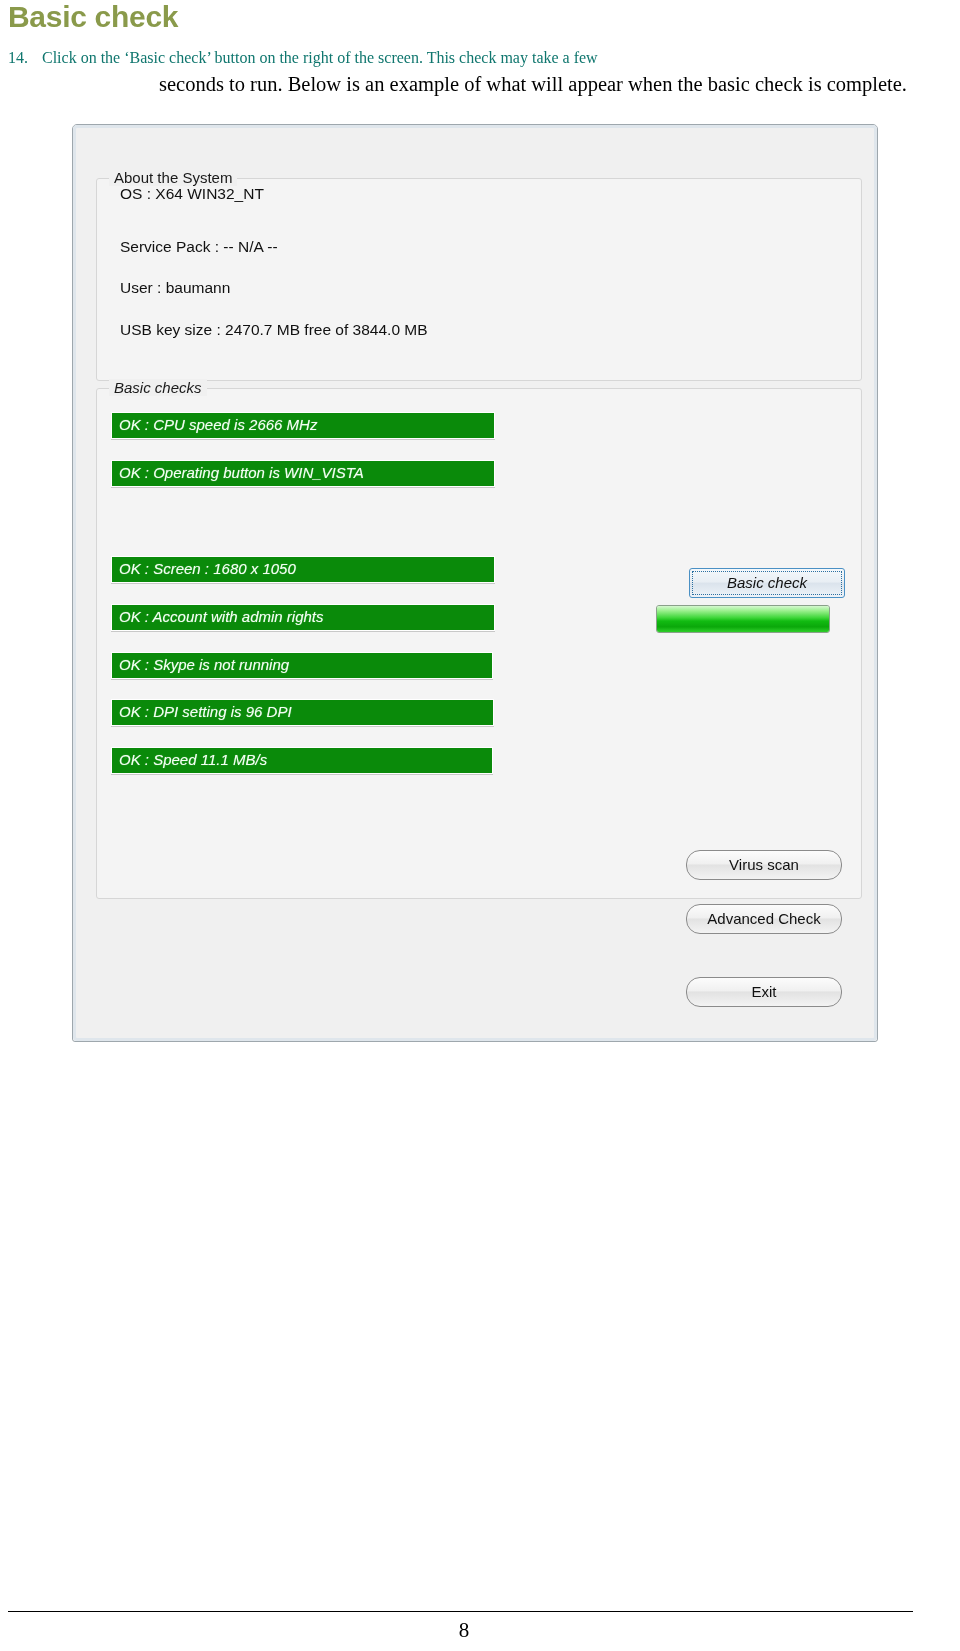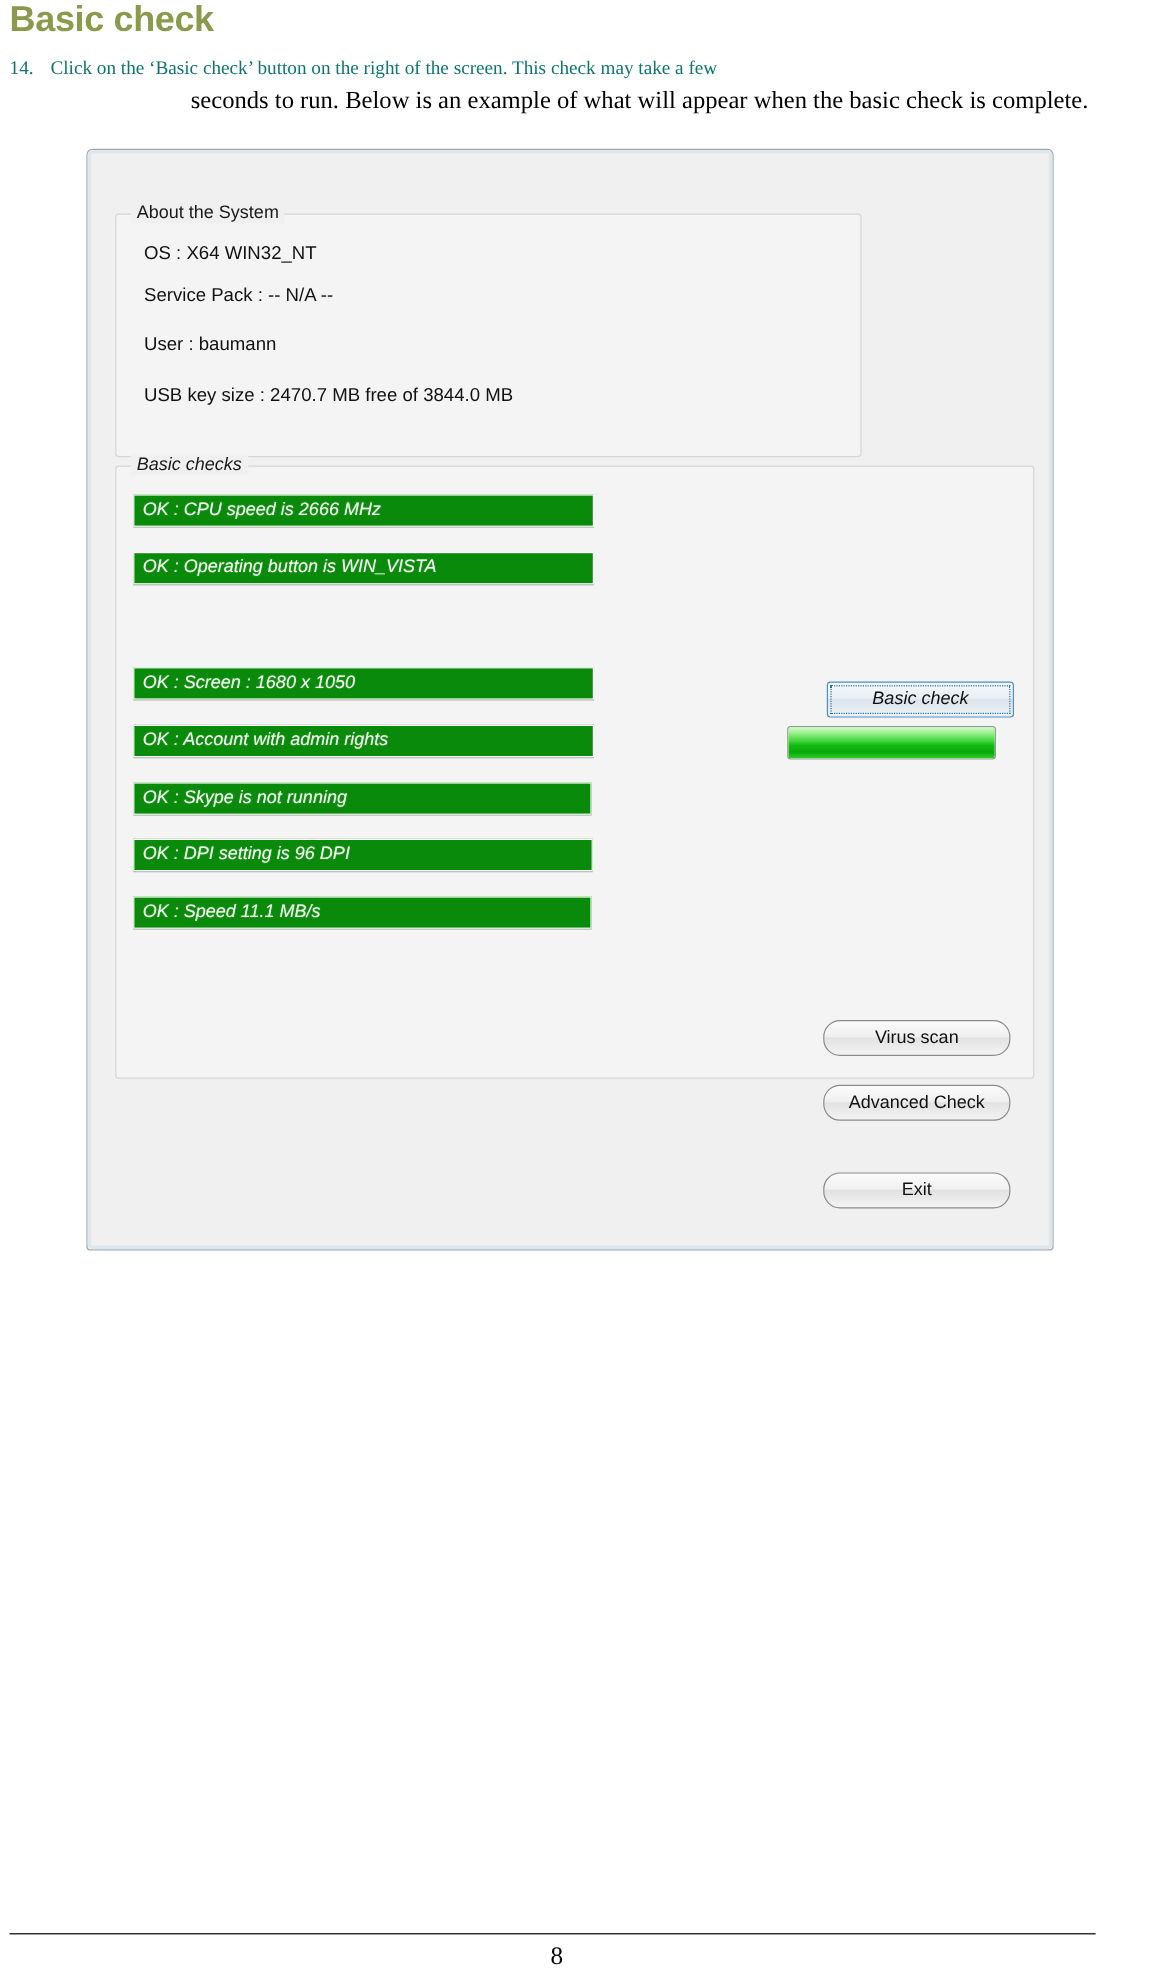--- a/index.html
+++ b/index.html
@@ -170,21 +170,21 @@
     padding: 0 5px;
     font-family: "Liberation Sans", sans-serif;
     font-size: 15px;
     color: #1a1a1a;
     white-space: nowrap;
   }
 
   #about-box {
     left: 20px;
     top: 50px;
-    width: 622px;
+    width: 766px;
     height: 203px;
   }
   .about-line {
     position: absolute;
     left: 23px;
     font-family: "Liberation Sans", sans-serif;
     font-size: 15.5px;
     color: #111111;
     white-space: nowrap;
   }
@@ -317,21 +317,21 @@
   <span class="num">14.</span><span class="body">Click on the ‘Basic check’ button on the right of the screen. This check may take a few</span>
 </div>
 <div class="instr-line2">seconds to run. Below is an example of what will appear when the basic check is complete.</div>
 
 <div class="win-outer">
   <div class="win-frame">
 
 
     <div class="groupbox" id="about-box">
       <div class="group-legend">About the System</div>
-      <div class="about-line" style="top:24px;">OS  : X64 WIN32_NT</div>
+      <div class="about-line" style="top:6px;">OS  : X64 WIN32_NT</div>
       <div class="about-line" style="top:59px;">Service Pack   : -- N/A --</div>
       <div class="about-line" style="top:100px;">User : baumann</div>
       <div class="about-line" style="top:142px;">USB key size : 2470.7 MB free of 3844.0 MB</div>
     </div>
 
     <div class="groupbox" id="checks-box">
       <div class="group-legend">Basic checks</div>
 
       <div class="check-bar" style="top:23px;  width:384px;">
           <span>OK :  CPU speed is 2666 MHz</span>

